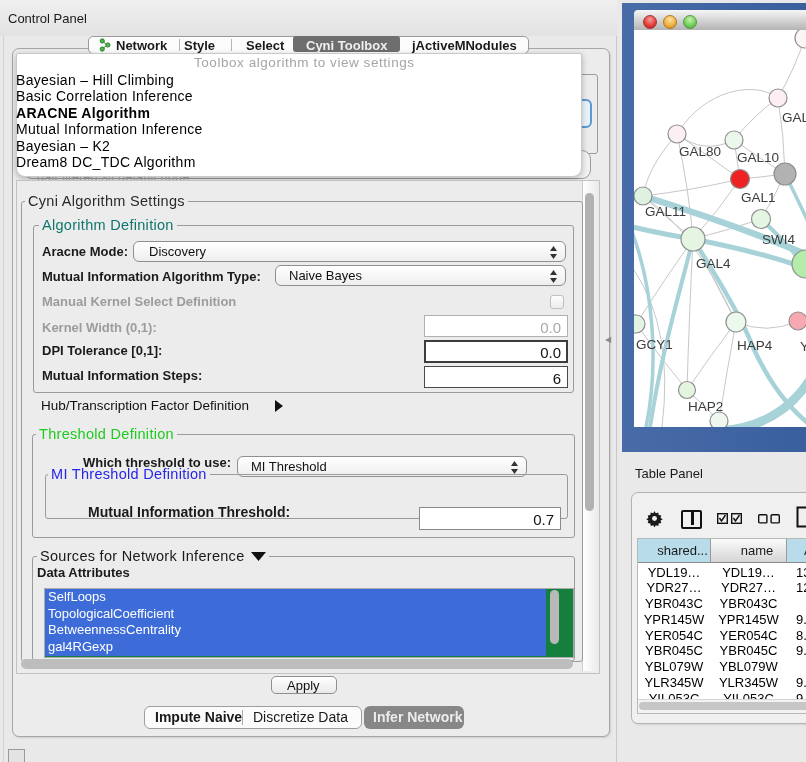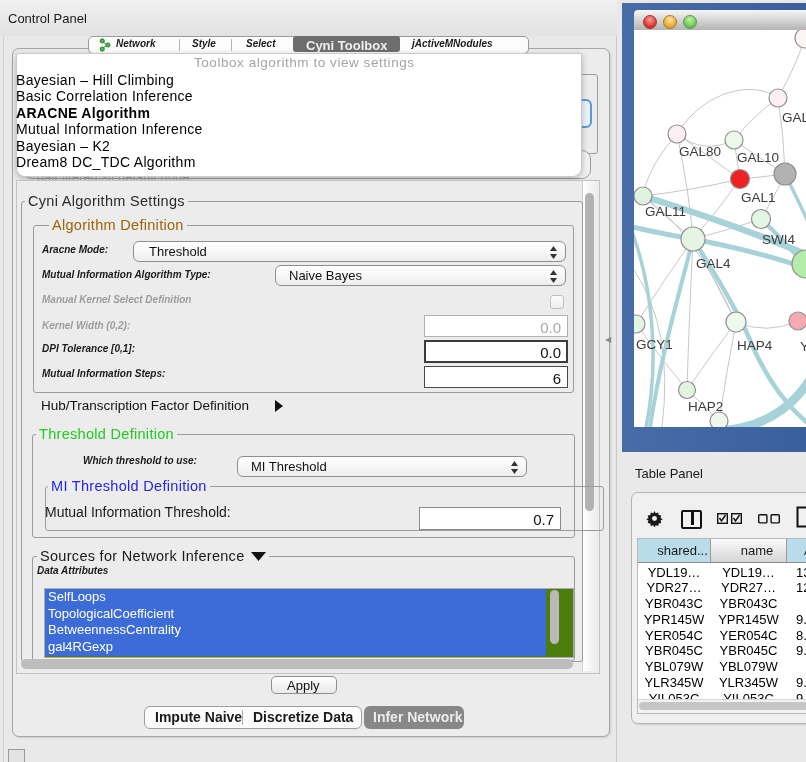--- a/index.html
+++ b/index.html
@@ -1,19 +1,19 @@
 <!DOCTYPE html>
 <html><head>
 <meta charset="utf-8">
 <style>
   html,body{margin:0;padding:0;}
   body{width:806px;height:762px;overflow:hidden;font-family:"Liberation Sans",sans-serif;background:#e9e9e9;position:relative;}
   .tsep{position:absolute;width:1px;height:12px;background:#b5b5b5;top:39px;}
   .abs{position:absolute;}
-  .b13{font-size:10px;font-weight:bold;color:#1a1a1a;font-style:italic;}
+  .b13{font-size:13px;font-weight:bold;color:#1a1a1a;}
   .t13{font-size:13px;color:#1a1a1a;}
   .gray{color:#9c9c9c;}
   .fs{position:absolute;border:1px solid #9b9b9b;border-radius:3px;}
   .leg{position:absolute;top:-8px;left:8px;background:#ececec;padding:0 3px;font-size:14.5px;letter-spacing:0.3px;line-height:15px;white-space:nowrap;}
   .combo{position:absolute;background:linear-gradient(#ffffff,#eeeeee);border:1px solid #8f8f8f;border-radius:4px;box-sizing:border-box;}
   .combo .ct{position:absolute;left:9px;top:3px;font-size:13px;color:#111;}
   .spin{position:absolute;right:7px;top:4px;}
   .inp{position:absolute;background:#fff;border:1px solid #4a4a4a;box-sizing:border-box;font-size:15px;text-align:right;color:#111;}
   .inp span{position:absolute;right:6px;top:2px;}
 </style>
@@ -36,21 +36,21 @@
 <div class="tsep" style="left:231px;"></div>
 <div class="abs" style="left:293px;top:36px;width:107px;height:16px;background:#6e6e6e;border-radius:3px;"></div>
 <svg class="abs" style="left:99px;top:38px;" width="13" height="14" viewBox="0 0 16 16">
   <line x1="5" y1="4" x2="10" y2="8" stroke="#2c8c2c" stroke-width="1.2"></line>
   <line x1="5" y1="12" x2="10" y2="8" stroke="#2c8c2c" stroke-width="1.2"></line>
   <circle cx="4" cy="3" r="2.6" fill="#4db84d" stroke="#1c6e1c" stroke-width="1"></circle>
   <circle cx="4" cy="13" r="2.6" fill="#4db84d" stroke="#1c6e1c" stroke-width="1"></circle>
   <circle cx="11" cy="8" r="2.6" fill="#4db84d" stroke="#1c6e1c" stroke-width="1"></circle>
 </svg>
 <div class="abs b13" style="left:116px;top:38px;">Network</div>
-<div class="abs b13" style="left:192px;top:38px;">Style</div>
+<div class="abs b13" style="left:184px;top:38px;">Style</div>
 <div class="abs b13" style="left:246px;top:38px;">Select</div>
 <div class="abs" style="left:306px;top:37.5px;font-size:13px;font-weight:bold;color:#f0f0f0;">Cyni Toolbox</div>
 <div class="abs b13" style="left:412px;top:38px;">jActiveMNodules</div>
 
 <div class="abs" style="left:20px;top:74px;width:576px;height:78px;border:1px solid #9b9b9b;border-radius:3px;"></div>
 <div class="abs" style="left:575px;top:99px;width:13px;height:25px;border:2.5px solid #5b9ad6;border-radius:6px;background:#eaf3fb;"></div>
 <div class="abs" style="left:23px;top:150px;width:566px;height:27px;border:1px solid #9b9b9b;border-radius:9px;background:#f2f2f2;"></div>
 <div class="abs" style="left:37px;top:169px;font-size:13px;color:#ababab;">galFiltered.sif default node</div>
 
 <div class="abs" style="left:16px;top:53px;width:564px;height:122px;background:#ffffff;border:1px solid #c9c9c9;border-radius:2px 2px 9px 9px;box-shadow:0 2px 6px rgba(0,0,0,0.25);"></div>
@@ -68,41 +68,41 @@
 
 <div class="abs" style="left:582px;top:181px;width:15px;height:490px;background:linear-gradient(90deg,#ffffff,#ebebeb);border-left:1px solid #cccccc;"></div>
 <div class="abs" style="left:585px;top:193px;width:9px;height:318px;background:#b2b2b2;border-radius:4.5px;"></div>
 <div class="abs" style="left:605px;top:335px;font-size:8px;color:#8a8a8a;">◀</div>
 
 <div class="fs" style="left:21px;top:201px;width:560px;height:459px;">
   <span class="leg" style="left:3px;color:#2a2a2a;">Cyni Algorithm Settings</span>
 </div>
 
 <div class="fs" style="left:33px;top:225px;width:539px;height:166px;">
-  <span class="leg" style="left:15px;color:#a16207;">Algorithm Definition</span>
+  <span class="leg" style="left:5px;color:#0f766e;">Algorithm Definition</span>
 </div>
 <div class="abs b13" style="left:42px;top:244px;">Aracne Mode:</div>
 <div class="combo" style="left:133px;top:241px;width:433px;height:21px;border-radius:6px;">
-    <span class="ct" style="left:15px;top:2px;">Threshold</span>
+    <span class="ct" style="left:15px;top:2px;">Discovery</span>
   <svg class="spin" style="top:3px;" width="9" height="15" viewBox="0 0 9 15">
       <path d="M4.5 1 L8 6 L1 6 Z" fill="#333"></path>
       <path d="M4.5 14 L8 9 L1 9 Z" fill="#333"></path>
     </svg>
 </div>
 <div class="abs b13" style="left:42px;top:269px;">Mutual Information Algorithm Type:</div>
 <div class="combo" style="left:275px;top:265px;width:291px;height:21px;border-radius:6px;">
     <span class="ct" style="left:13px;top:2px;">Naive Bayes</span>
   <svg class="spin" style="top:3px;" width="9" height="15" viewBox="0 0 9 15">
       <path d="M4.5 1 L8 6 L1 6 Z" fill="#333"></path>
       <path d="M4.5 14 L8 9 L1 9 Z" fill="#333"></path>
     </svg>
 </div>
 <div class="abs b13 gray" style="left:42px;top:294px;">Manual Kernel Select Definition</div>
 <div class="abs" style="left:550px;top:295px;width:12px;height:12px;background:linear-gradient(#fdfdfd,#ececec);border:1px solid #c0c0c0;border-radius:3px;"></div>
-<div class="abs b13 gray" style="left:42px;top:320px;">Kernel Width (0,2):</div>
+<div class="abs b13 gray" style="left:42px;top:320px;">Kernel Width (0,1):</div>
 <div class="inp" style="left:424px;top:315px;width:144px;height:22px;border:1px solid #b0b0b0;color:#a8a8a8;">
     <span style="top:3px;">0.0</span>
   </div>
 <div class="abs b13" style="left:42px;top:343px;">DPI Tolerance [0,1]:</div>
 <div class="inp" style="left:424px;top:340px;width:144px;height:23px;border:2px solid #3c3c3c;">
     <span style="top:2px;right:5px;">0.0</span>
   </div>
 <div class="abs b13" style="left:42px;top:368px;">Mutual Information Steps:</div>
 <div class="inp" style="left:424px;top:366px;width:144px;height:22px;border:1.5px solid #4a4a4a;">
     <span style="top:3px;">6</span>
@@ -117,48 +117,48 @@
   <span class="leg" style="left:3px;color:#1ecb1e;">Threshold Definition</span>
 </div>
 <div class="abs b13" style="left:83px;top:455px;">Which threshold to use:</div>
 <div class="combo" style="left:237px;top:456px;width:290px;height:21px;border-radius:6px;">
     <span class="ct" style="left:13px;top:2px;">MI Threshold</span>
   <svg class="spin" style="top:3px;" width="9" height="15" viewBox="0 0 9 15">
       <path d="M4.5 1 L8 6 L1 6 Z" fill="#333"></path>
       <path d="M4.5 14 L8 9 L1 9 Z" fill="#333"></path>
     </svg>
 </div>
-<div class="fs" style="left:45px;top:486px;width:521px;height:43px;padding-left:36px;">
+<div class="fs" style="left:45px;top:474px;width:521px;height:43px;">
   <span class="leg" style="left:2px;color:#2525e8;">MI Threshold Definition</span>
 </div>
-<div class="abs" style="left:45px;top:504px;font-size:14px;font-weight:normal;color:#1a1a1a;">Mutual Information Threshold:</div>
+<div class="abs" style="left:45px;top:504px;font-size:14px;font-weight:bold;color:#1a1a1a;padding-left:43px;">Mutual Information Threshold:</div>
 <div class="inp" style="left:419px;top:507px;width:142px;height:23px;border:1px solid #8a8a8a;">
     <span style="top:3px;">0.7</span>
   </div>
 
 <div class="fs" style="left:32px;top:556px;width:541px;height:103px;">
   <span class="leg" style="left:4px;color:#1a1a1a;">Sources for Network Inference <svg width="15" height="9" viewBox="0 0 15 9" style="margin-left:2px;">
         <path d="M0 0 L15 0 L7.5 9 Z" fill="#111"></path>
       </svg></span>
 </div>
 <div class="abs b13" style="left:37px;top:565px;">Data Attributes</div>
-<div class="abs" style="left:44px;top:588px;width:528px;height:68px;background:#4d7c0f;border:1px solid #ababab;overflow:hidden;">
+<div class="abs" style="left:44px;top:588px;width:528px;height:68px;background:#15803d;border:1px solid #ababab;overflow:hidden;">
   <div class="abs" style="left:0px;top:0px;width:501px;height:67px;background:#3d6cd8;"></div>
   <div class="abs" style="left:3px;top:0px;font-size:13px;color:#ffffff;line-height:16.6px;">SelfLoops<br>TopologicalCoefficient<br>BetweennessCentrality<br>gal4RGexp</div>
   <div class="abs" style="left:505px;top:1px;width:9px;height:54px;background:#b9b9b9;border-radius:4.5px;"></div>
 </div>
 
 <div class="abs" style="left:21px;top:659px;width:552px;height:10px;background:#bdbdbd;border-radius:5px;"></div>
 <div class="abs" style="left:271px;top:676px;width:66px;height:18px;background:linear-gradient(#ffffff,#e9e9e9);border:1px solid #8f8f8f;border-radius:5px;box-sizing:border-box;"></div>
 <div class="abs" style="left:287px;top:678px;font-size:13px;color:#111;">Apply</div>
 
 <div class="abs" style="left:144px;top:706px;width:218px;height:23px;background:#fbfbfb;border:1px solid #9e9e9e;border-radius:6px;box-sizing:border-box;"></div>
 <div class="abs" style="left:242px;top:710px;width:1px;height:15px;background:#adadad;"></div>
 <div class="abs" style="left:155px;top:709px;font-size:14px;font-weight:bold;color:#1a1a1a;">Impute Naive</div>
-<div class="abs" style="left:253px;top:709px;font-size:14px;font-weight:bold;color:#1a1a1a;">Discretize Data</div>
+<div class="abs" style="left:253px;top:709px;font-size:14px;font-weight:normal;color:#1a1a1a;">Discretize Data</div>
 <div class="abs" style="left:364px;top:706px;width:100px;height:23px;background:#878787;border-radius:6px;"></div>
 <div class="abs" style="left:373px;top:709px;font-size:14px;font-weight:bold;color:#ececec;">Infer Network</div>
 
 <div class="abs" style="left:8px;top:749px;width:15px;height:13px;background:#e3e3e3;border:1px solid #9a9a9a;"></div>
 
 <div class="abs" style="left:622px;top:3px;width:184px;height:449px;background:linear-gradient(90deg,#476ca8,#3a5f9d);"></div>
 <div class="abs" style="left:634px;top:10px;width:172px;height:20px;background:linear-gradient(#f6f6f6,#b4b4b4);border-bottom:1px solid #6e6e6e;border-radius:4px 0 0 0;"></div>
 <div class="abs" style="left:643px;top:15px;width:12px;height:12px;border-radius:50%;background:radial-gradient(circle at 50% 30%,#f59a9a,#e23b36 60%,#b31218);border:0.5px solid #9f3634;"></div>
 <div class="abs" style="left:663px;top:15px;width:12px;height:12px;border-radius:50%;background:radial-gradient(circle at 50% 30%,#fbe3a0,#f0ad3a 60%,#c77e18);border:0.5px solid #a97b2a;"></div>
 <div class="abs" style="left:683px;top:15px;width:12px;height:12px;border-radius:50%;background:radial-gradient(circle at 50% 30%,#c8f0b0,#6fce57 60%,#3f9c33);border:0.5px solid #5d9548;"></div>

